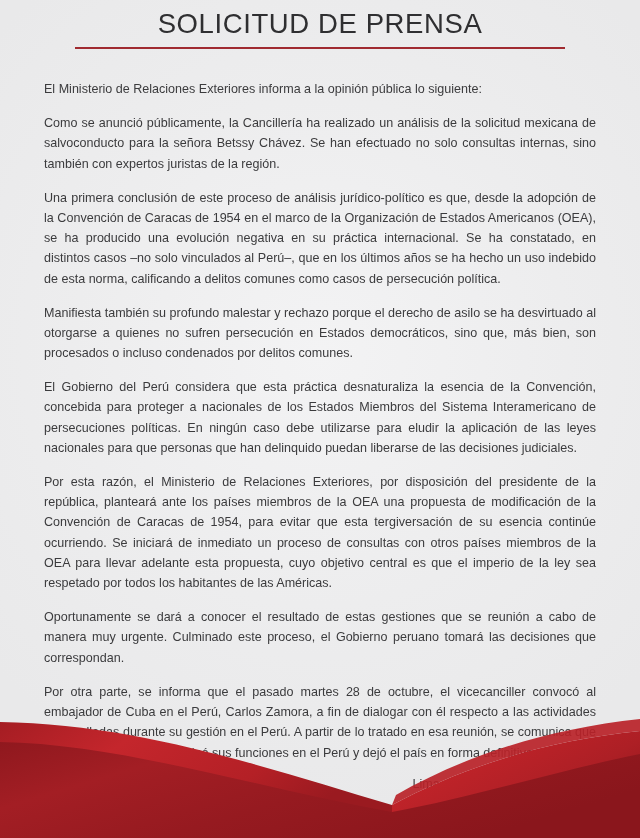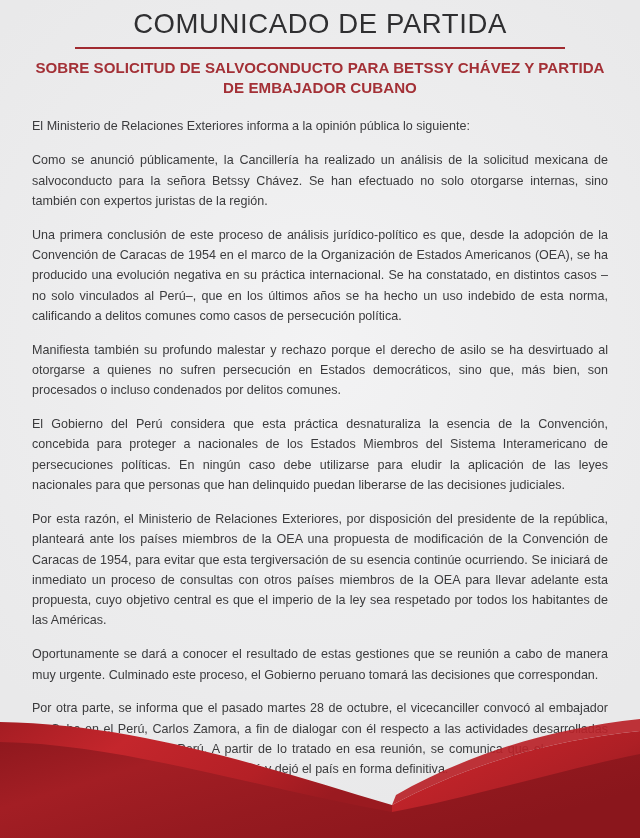--- a/index.html
+++ b/index.html
@@ -45,21 +45,21 @@
     text-align: center;
     font-size: 15.1px;
     font-weight: bold;
     color: #a33036;
     line-height: 1.33;
     letter-spacing: 0.05px;
   }
 
   
   .body-copy {
-    margin: 0;
+    margin: 12px;
     padding: 18px 32px 0 32px;
   }
   .para {
     text-align: justify;
     font-size: 12.55px;
     line-height: 1.62;
     color: #3b3b3d;
     margin: 0 0 13.5px 0;
   }
   .para.lead {
@@ -87,28 +87,27 @@
     width: 640px;
     height: 125px;
   }
 </style>
 </head>
 <body>
 
 <div class="page">
 
   <div class="header">
-    <div class="doc-title">COMUNICADO DE PARTIDA</div>
+    <div class="doc-title">SOLICITUD DE PRENSA</div>
     <div class="title-rule"></div>
-    <div class="doc-subtitle">SOBRE SOLICITUD DE SALVOCONDUCTO PARA BETSSY CHÁVEZ Y PARTIDA DE EMBAJADOR CUBANO</div>
   </div>
 
   <div class="body-copy">
     <p class="para lead">El Ministerio de Relaciones Exteriores informa a la opinión pública lo siguiente:</p>
-    <p class="para">Como se anunció públicamente, la Cancillería ha realizado un análisis de la solicitud mexicana de salvoconducto para la señora Betssy Chávez. Se han efectuado no solo otorgarse internas, sino también con expertos juristas de la región.</p>
+    <p class="para">Como se anunció públicamente, la Cancillería ha realizado un análisis de la solicitud mexicana de salvoconducto para la señora Betssy Chávez. Se han efectuado no solo consultas internas, sino también con expertos juristas de la región.</p>
     <p class="para">Una primera conclusión de este proceso de análisis jurídico-político es que, desde la adopción de la Convención de Caracas de 1954 en el marco de la Organización de Estados Americanos (OEA), se ha producido una evolución negativa en su práctica internacional. Se ha constatado, en distintos casos –no solo vinculados al Perú–, que en los últimos años se ha hecho un uso indebido de esta norma, calificando a delitos comunes como casos de persecución política.</p>
     <p class="para">Manifiesta también su profundo malestar y rechazo porque el derecho de asilo se ha desvirtuado al otorgarse a quienes no sufren persecución en Estados democráticos, sino que, más bien, son procesados o incluso condenados por delitos comunes.</p>
     <p class="para">El Gobierno del Perú considera que esta práctica desnaturaliza la esencia de la Convención, concebida para proteger a nacionales de los Estados Miembros del Sistema Interamericano de persecuciones políticas. En ningún caso debe utilizarse para eludir la aplicación de las leyes nacionales para que personas que han delinquido puedan liberarse de las decisiones judiciales.</p>
     <p class="para">Por esta razón, el Ministerio de Relaciones Exteriores, por disposición del presidente de la república, planteará ante los países miembros de la OEA una propuesta de modificación de la Convención de Caracas de 1954, para evitar que esta tergiversación de su esencia continúe ocurriendo. Se iniciará de inmediato un proceso de consultas con otros países miembros de la OEA para llevar adelante esta propuesta, cuyo objetivo central es que el imperio de la ley sea respetado por todos los habitantes de las Américas.</p>
     <p class="para">Oportunamente se dará a conocer el resultado de estas gestiones que se reunión a cabo de manera muy urgente. Culminado este proceso, el Gobierno peruano tomará las decisiones que correspondan.</p>
     <p class="para">Por otra parte, se informa que el pasado martes 28 de octubre, el vicecanciller convocó al embajador de Cuba en el Perú, Carlos Zamora, a fin de dialogar con él respecto a las actividades desarrolladas durante su gestión en el Perú.  A partir de lo tratado en esa reunión, se comunica que el embajador Zamora terminó sus funciones en el Perú y dejó el país en forma definitiva.</p>
 
     <div class="dateline">Lima, 7 de noviembre de 2025</div>
   </div>
 

